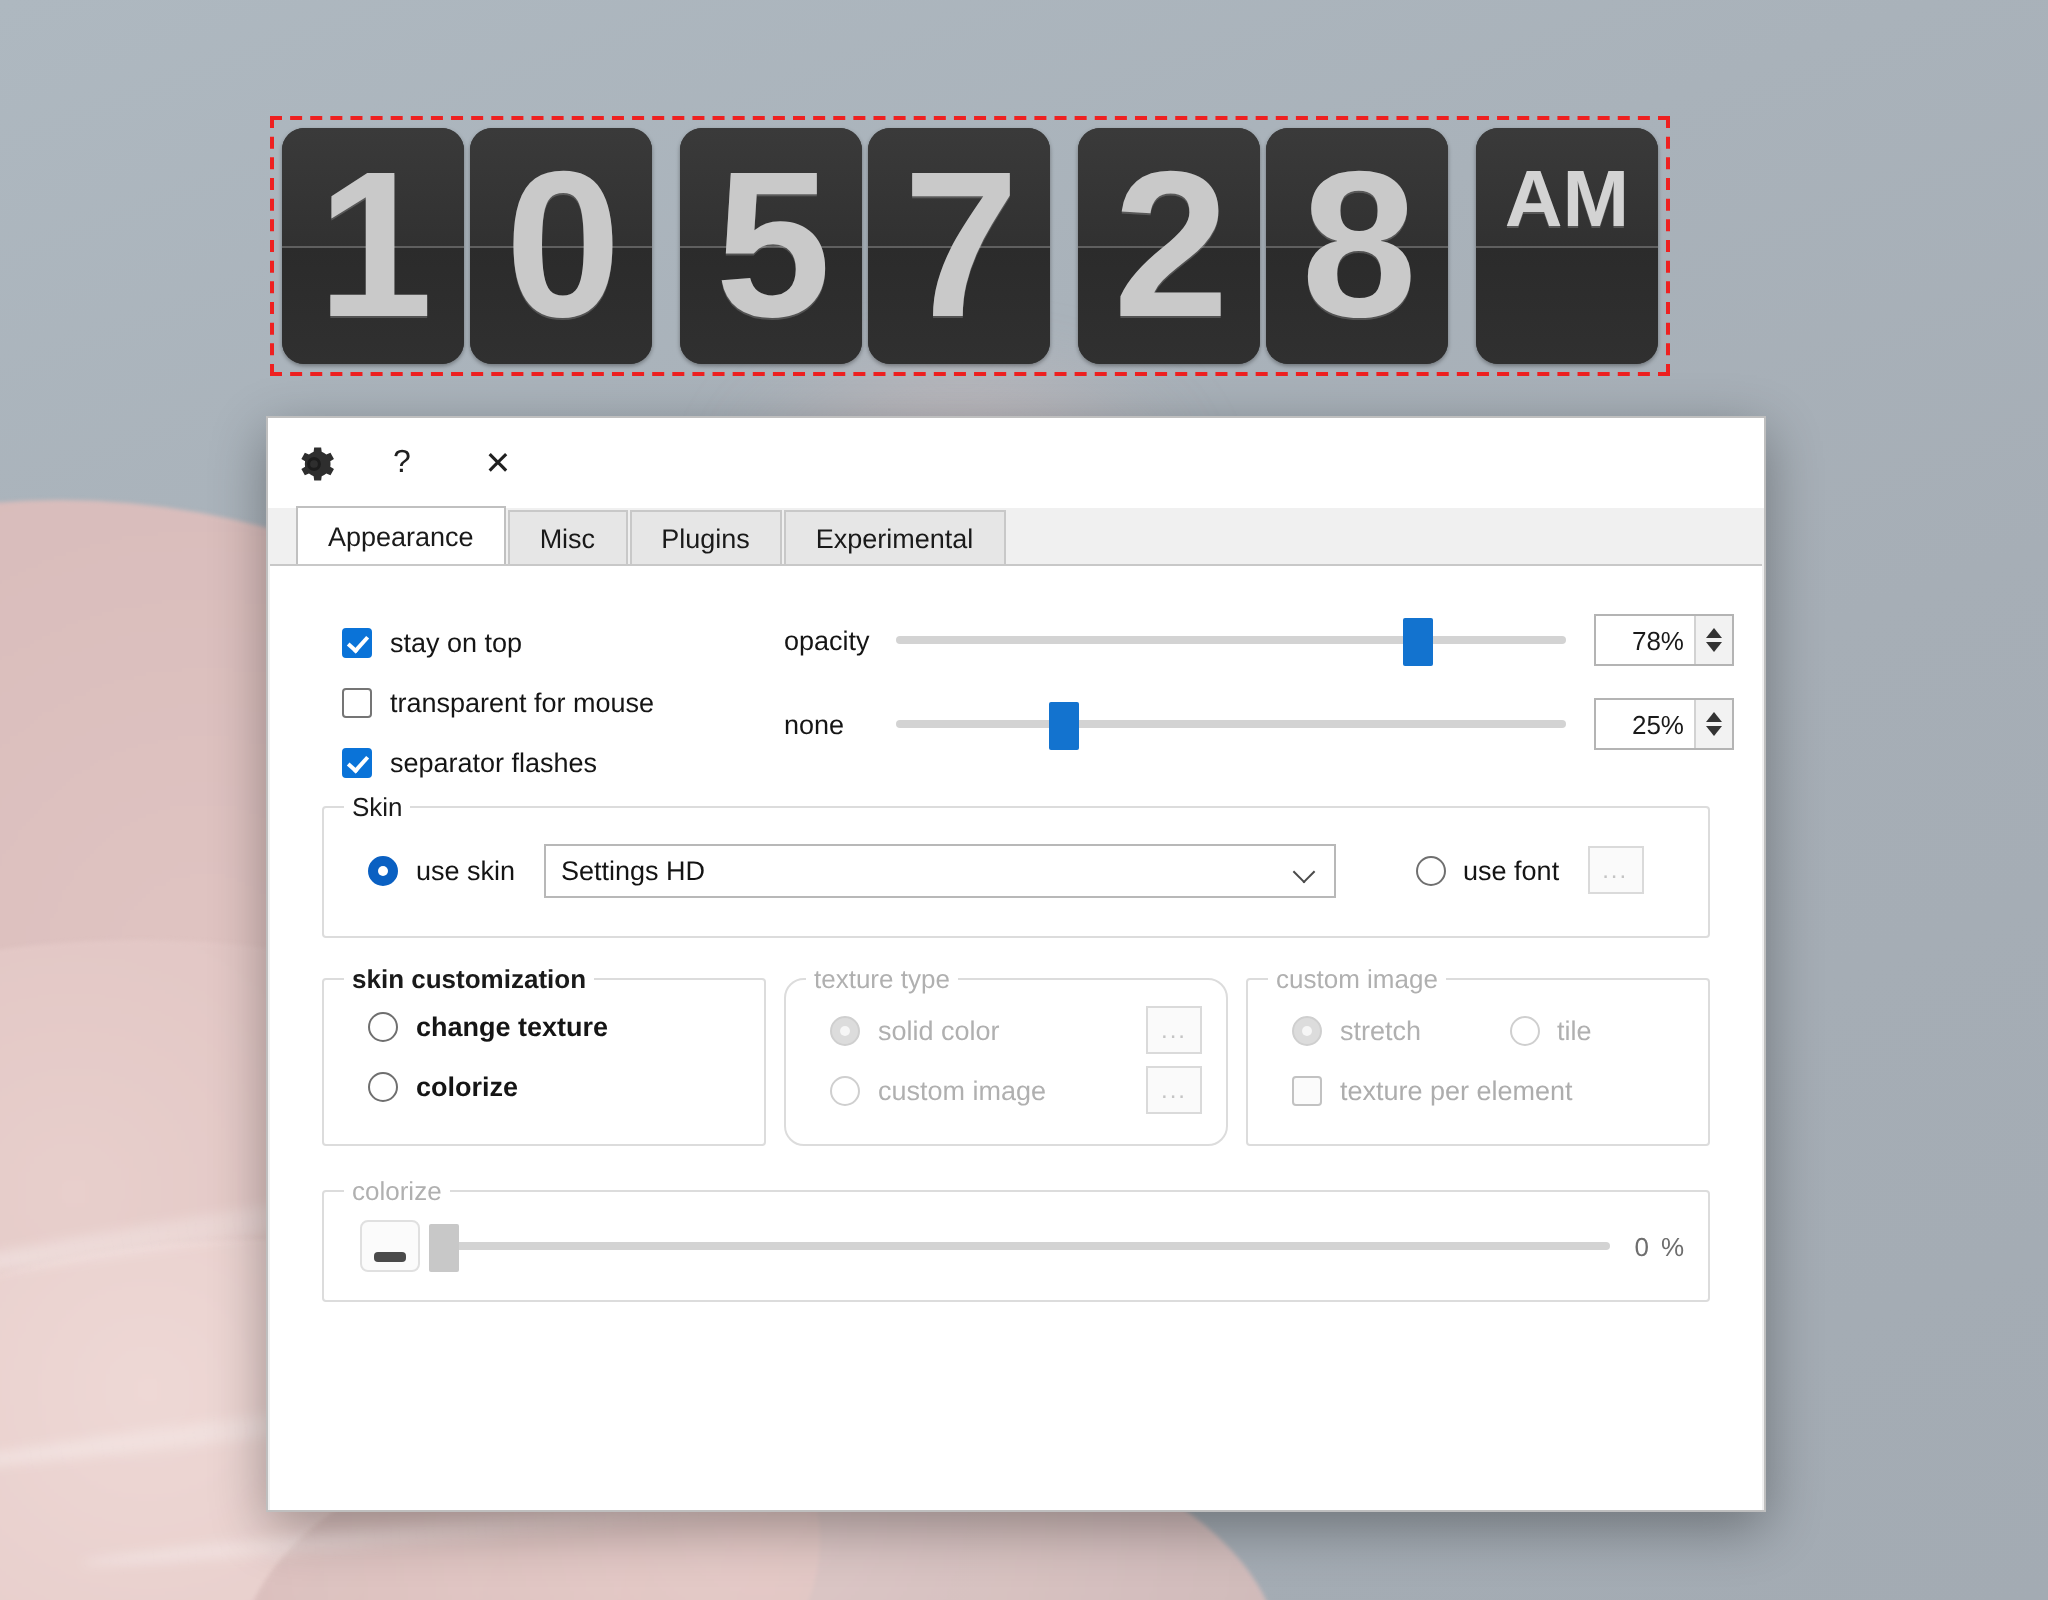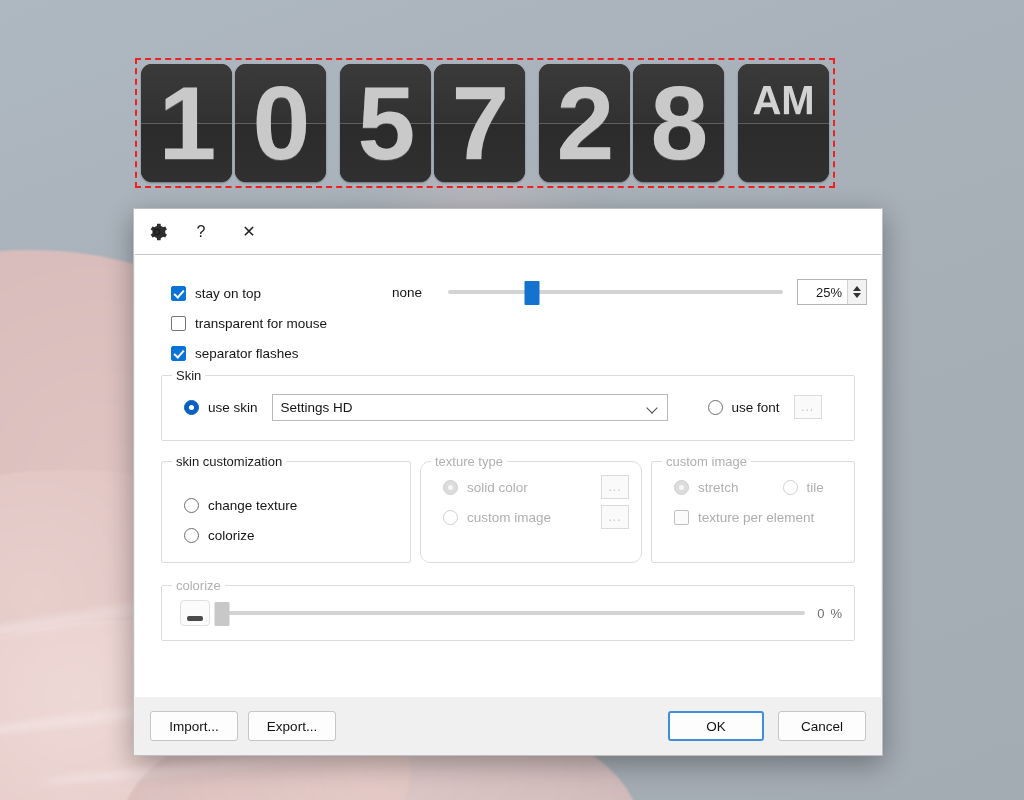--- a/index.html
+++ b/index.html
@@ -302,21 +302,21 @@
     border: 1px solid #dadada;
     background: #fafafa;
     color: #c4c4c4;
     font-size: 12px;
     display: flex; align-items: center; justify-content: center;
     letter-spacing: 1px;
     flex: 0 0 auto;
   }
 
   #row3 { display: flex; gap: 9px; margin: 20px 12px 0 12px; }
-  #skincust { width: 250px; padding-top: 28px; }
+  #skincust { width: 222px; padding-top: 8px; font-weight: bold; }
   #texturetype { width: 222px; padding-top: 10px; border-radius: 10px; }
   #customimage { flex: 1 1 auto; padding-top: 10px; }
   .optline { display: flex; align-items: center; height: 30px; padding-left: 10px; }
   .optline .spacer { flex: 1 1 auto; }
 
   #row4 { display: flex; gap: 9px; margin: 22px 12px 0 12px; }
   #bgcolor { width: 222px; padding-top: 12px; }
   #colorizebox { flex: 1 1 auto; padding-top: 12px; }
   .swatch {
     width: 26px; height: 24px;
@@ -437,40 +437,60 @@
       <span class="gear">
         <svg width="22" height="22" viewBox="0 0 24 24">
           <path fill="#1c1c1c" d="M12 8.2a3.8 3.8 0 1 0 0 7.6 3.8 3.8 0 0 0 0-7.6zm0 5.9a2.1 2.1 0 1 1 0-4.2 2.1 2.1 0 0 1 0 4.2z"></path>
           <path fill="#1c1c1c" d="M21 12c0-.5-.05-1-.14-1.47l2.02-1.3-1.9-3.3-2.26.86a8.6 8.6 0 0 0-2.53-1.47L15.9 3h-3.8l-.3 2.32a8.6 8.6 0 0 0-2.53 1.47l-2.26-.86-1.9 3.3 2.02 1.3a8.9 8.9 0 0 0 0 2.94l-2.02 1.3 1.9 3.3 2.26-.86a8.6 8.6 0 0 0 2.53 1.47l.3 2.32h3.8l.3-2.32a8.6 8.6 0 0 0 2.53-1.47l2.26.86 1.9-3.3-2.02-1.3c.09-.48.14-.97.14-1.47z" opacity=".92"></path>
         </svg>
       </span>
       <span class="winbtn">?</span>
       <span class="winbtn close">✕</span>
     </div>
 
+    <div id="tabrow">
+      <div class="tab active">Appearance</div>
+      <div class="tab">Misc</div>
+      <div class="tab">Plugins</div>
+      <div class="tab">Experimental</div>
+    </div>
 
     <div id="content">
 
       <div id="row1">
         <div id="checkcol">
           <div class="chkline">
             <span class="chk on"></span>
             <span class="chklabel">stay on top</span>
           </div>
           <div class="chkline">
             <span class="chk"></span>
             <span class="chklabel">transparent for mouse</span>
           </div>
           <div class="chkline">
             <span class="chk on"></span>
             <span class="chklabel">separator flashes</span>
           </div>
         </div>
 
         <div id="slidercol">
+          <div class="sliderline">
+            <span class="sl-label">opacity</span>
+            <span class="track-wrap">
+              <span class="track"></span>
+              <span class="handle" id="op-handle" style="left: 78%;"></span>
+            </span>
+            <span class="spin">
+              <span class="val">78%</span>
+              <span class="arrows">
+                <span class="tri-up"></span>
+                <span class="tri-dn"></span>
+              </span>
+            </span>
+          </div>
           <div class="sliderline">
             <span class="sl-label">none</span>
             <span class="track-wrap">
               <span class="track"></span>
               <span class="handle" id="zm-handle" style="left: 25%;"></span>
             </span>
             <span class="spin">
               <span class="val">25%</span>
               <span class="arrows">
                 <span class="tri-up"></span>
@@ -556,24 +576,15 @@
               <span class="handle grey" id="cl-handle" style="left: 0%;"></span>
             </span>
             <span class="pct">0</span>
             <span class="pct" style="margin-left:6px">%</span>
           </div>
         </div>
       </div>
 
     </div>
 
-    <div id="footer">
-      <div class="btn">Import...</div>
-      <div class="btn">Export...</div>
-      <div class="grow"></div>
-      <div class="right">
-        <div class="btn default">OK</div>
-        <div class="btn">Cancel</div>
-      </div>
-    </div>
 
   </div>
 </div>
 
 </body></html>

